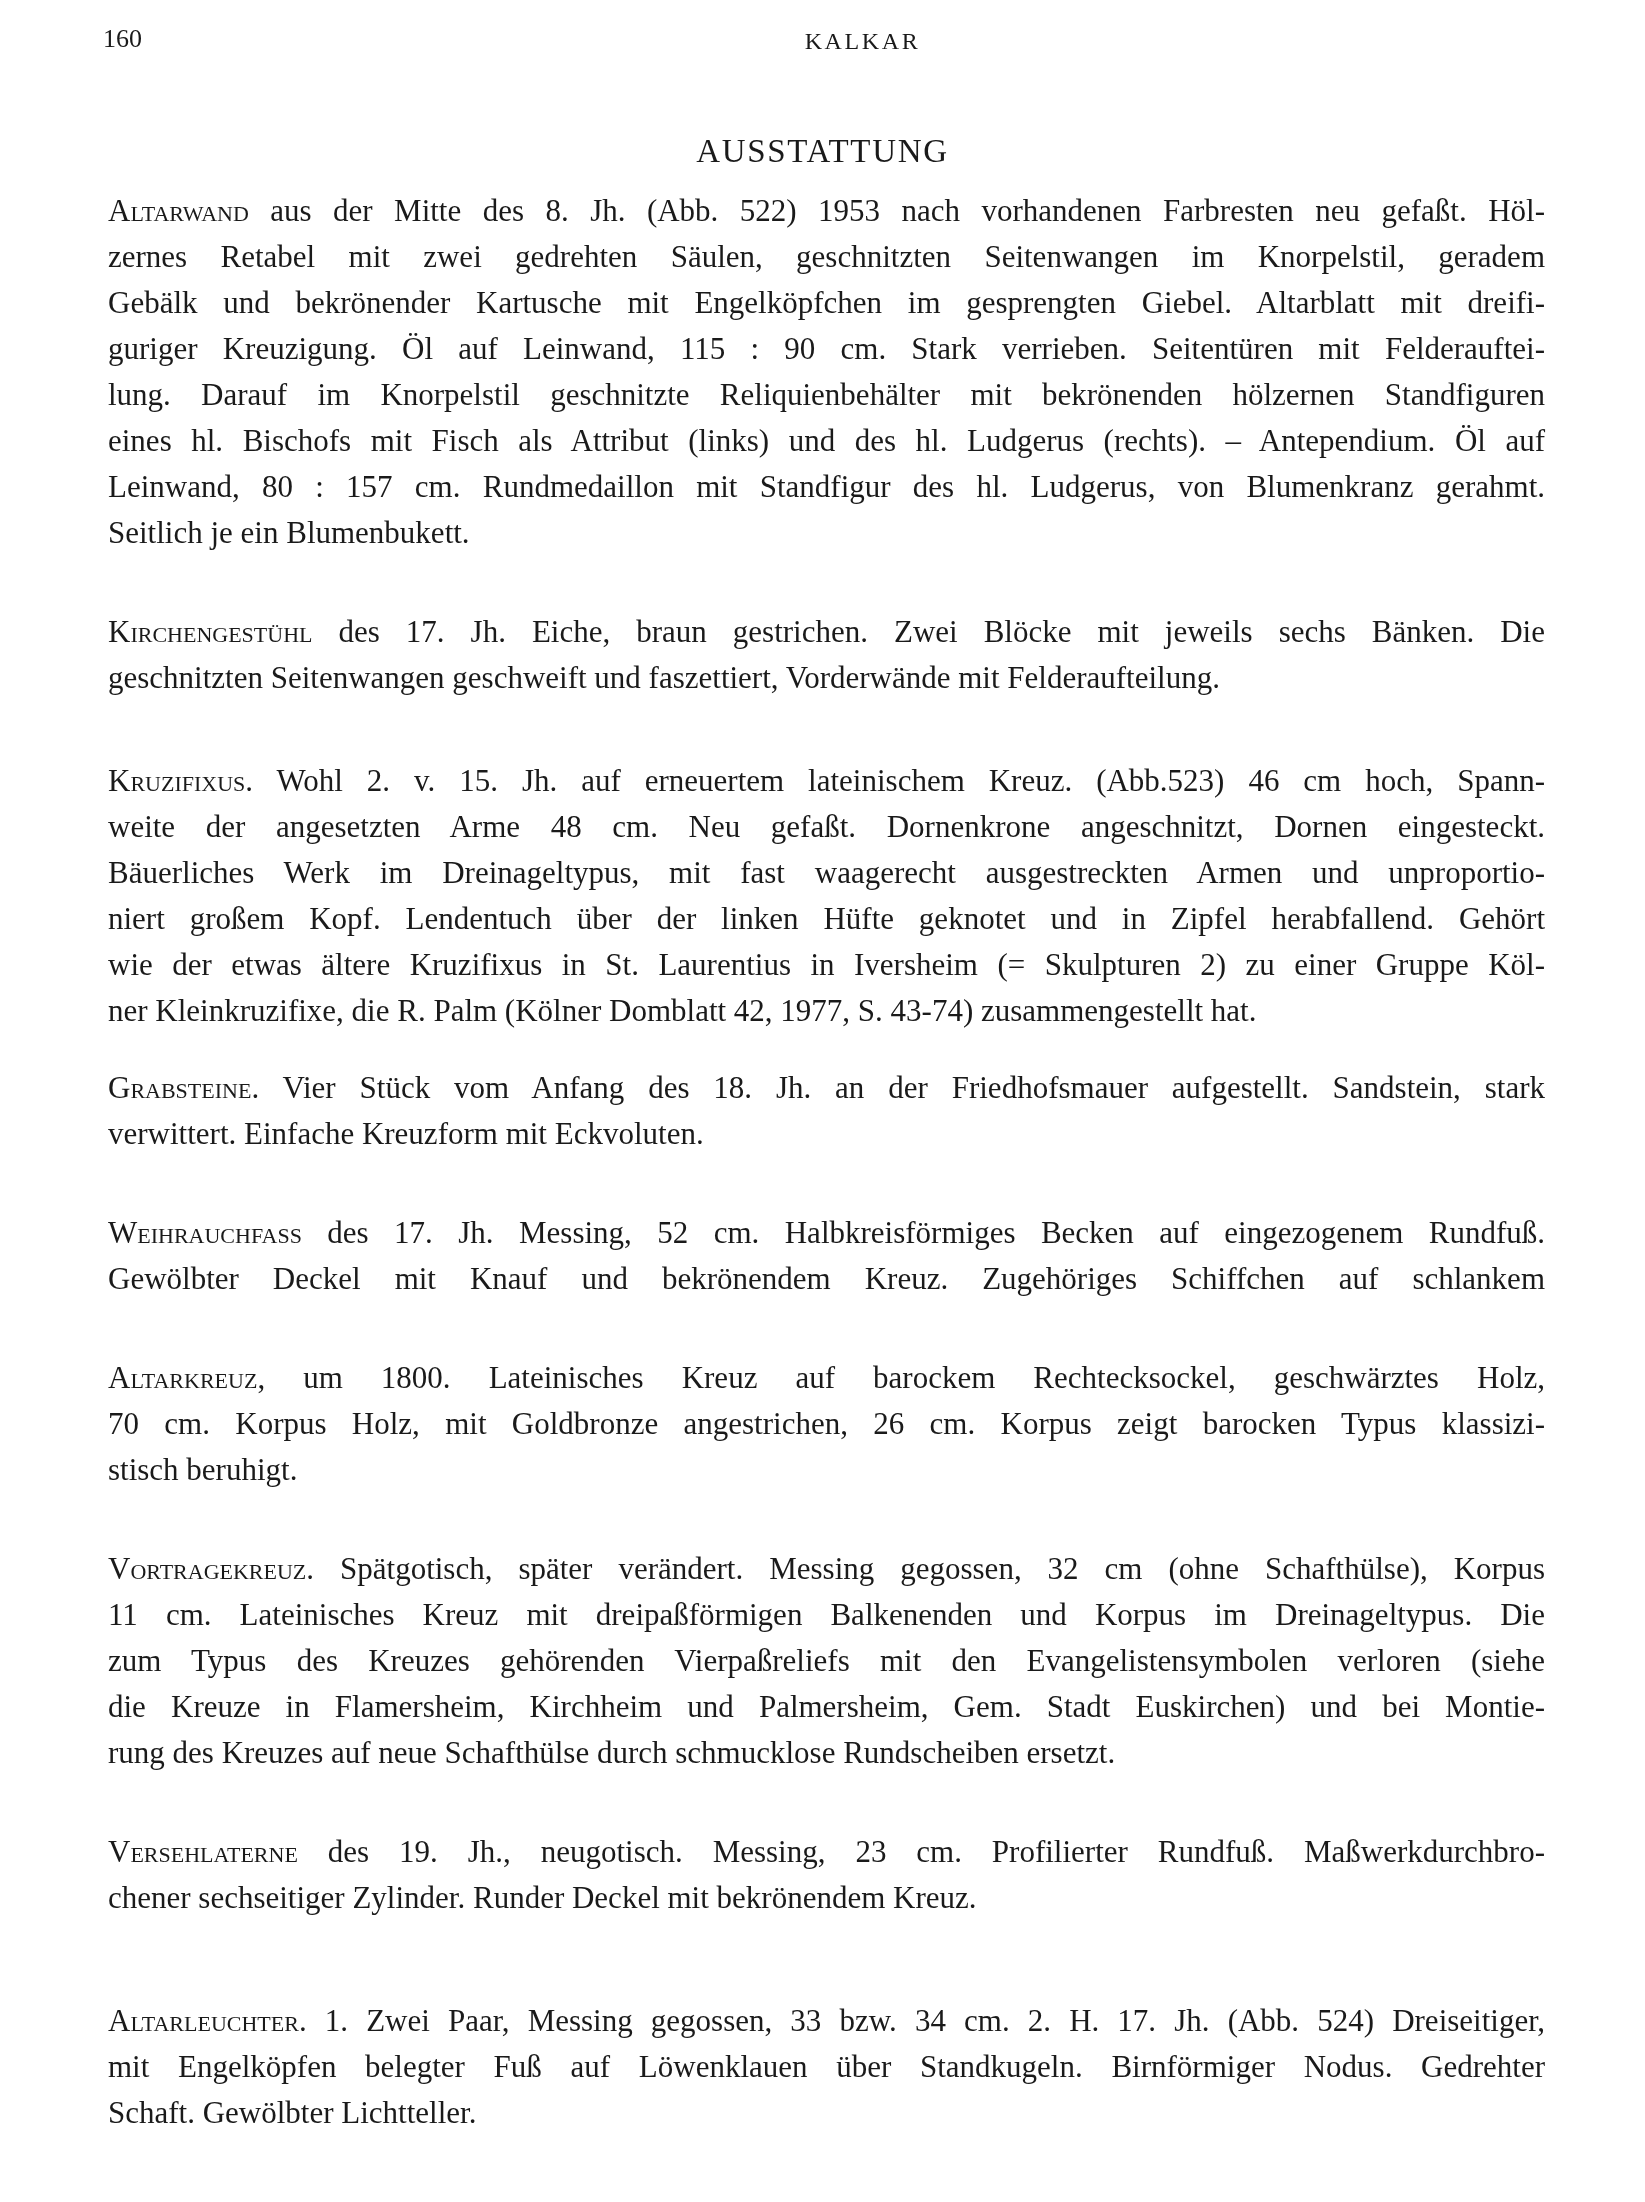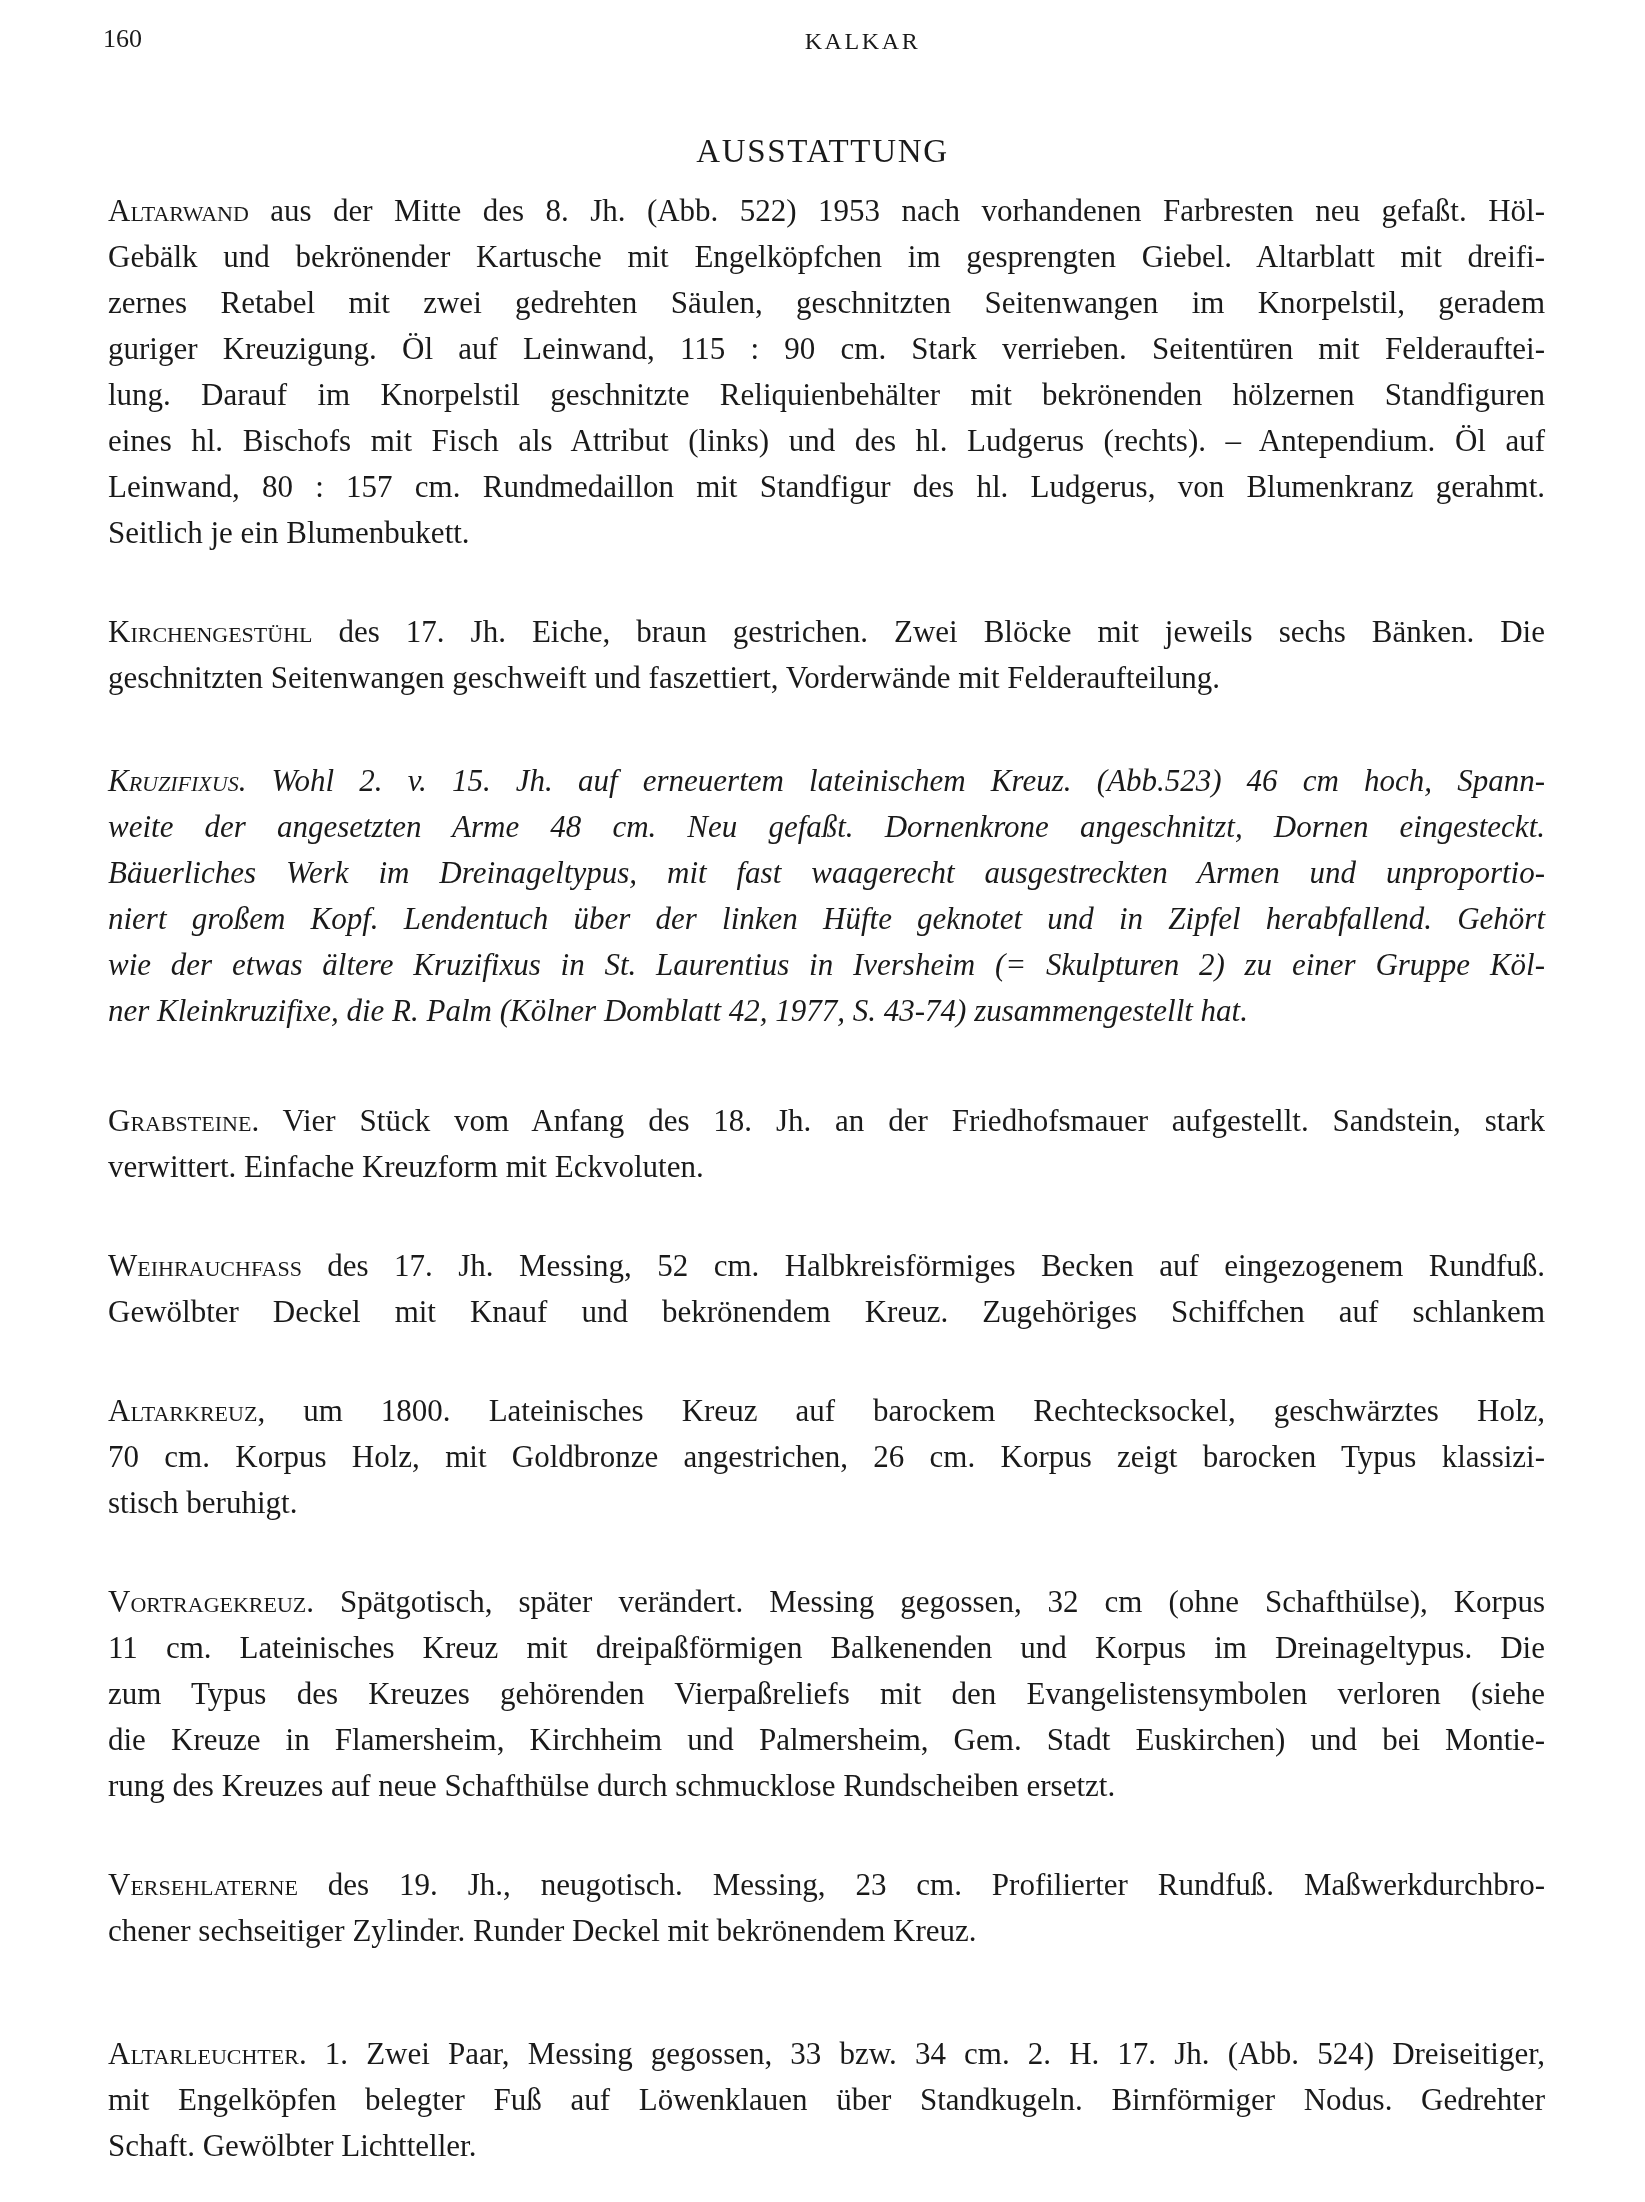--- a/index.html
+++ b/index.html
@@ -11,39 +11,39 @@
   .section-title { position: absolute; left: 0; width: 1645px; top: 133px; text-align: center;
                    font-size: 33px; letter-spacing: 1.7px; }
   .content { position: absolute; left: 108px; top: 188px; width: 1437px; }
   .entry { margin: 0 0 52px 0; }
   .line { display: block; height: 46px; line-height: 46px; font-size: 31px; white-space: nowrap;
           text-align: justify; text-align-last: justify; }
   .line.last { text-align-last: left; }
   .sc { font-variant: small-caps; }
   .entry-altarwand { margin-bottom: 53px; }
   .entry-kirchengestuehl { margin-bottom: 57px; }
-  .entry-kruzifixus { margin-bottom: 64px; font-style: italic; }
+  .entry-kruzifixus { margin-bottom: 31px; }
   .entry-grabsteine { margin-bottom: 53px; }
   .entry-weihrauchfass { margin-bottom: 53px; }
   .entry-altarkreuz { margin-bottom: 53px; }
   .entry-vortragekreuz { margin-bottom: 53px; }
   .entry-versehlaterne { margin-bottom: 77px; }
 </style>
 </head>
 <body>
 
 <div class="page-number">160</div>
 <div class="running-head">KALKAR</div>
 <div class="section-title">AUSSTATTUNG</div>
 
 <div class="content" id="content">
     <div class="entry entry-altarwand">
       <span class="line"><span class="sc">Altarwand</span><span> aus der Mitte des 8. Jh. (Abb. 522) 1953 nach vorhandenen Farbresten neu gefaßt. Höl-</span></span>
+      <span class="line"><span>zernes Retabel mit zwei gedrehten Säulen, geschnitzten Seitenwangen im Knorpelstil, geradem</span></span>
       <span class="line"><span>Gebälk und bekrönender Kartusche mit Engelköpfchen im gesprengten Giebel. Altarblatt mit dreifi-</span></span>
-      <span class="line"><span>zernes Retabel mit zwei gedrehten Säulen, geschnitzten Seitenwangen im Knorpelstil, geradem</span></span>
       <span class="line"><span>guriger Kreuzigung. Öl auf Leinwand, 115 : 90 cm. Stark verrieben. Seitentüren mit Felderauftei-</span></span>
       <span class="line"><span>lung. Darauf im Knorpelstil geschnitzte Reliquienbehälter mit bekrönenden hölzernen Standfiguren</span></span>
       <span class="line"><span>eines hl. Bischofs mit Fisch als Attribut (links) und des hl. Ludgerus (rechts). – Antependium. Öl auf</span></span>
       <span class="line"><span>Leinwand, 80 : 157 cm. Rundmedaillon mit Standfigur des hl. Ludgerus, von Blumenkranz gerahmt.</span></span>
       <span class="line last"><span>Seitlich je ein Blumenbukett.</span></span>
     </div>
     <div class="entry entry-kirchengestuehl">
       <span class="line"><span class="sc">Kirchengestühl</span><span> des 17. Jh. Eiche, braun gestrichen. Zwei Blöcke mit jeweils sechs Bänken. Die</span></span>
       <span class="line last"><span>geschnitzten Seitenwangen geschweift und faszettiert, Vorderwände mit Felderaufteilung.</span></span>
     </div>

